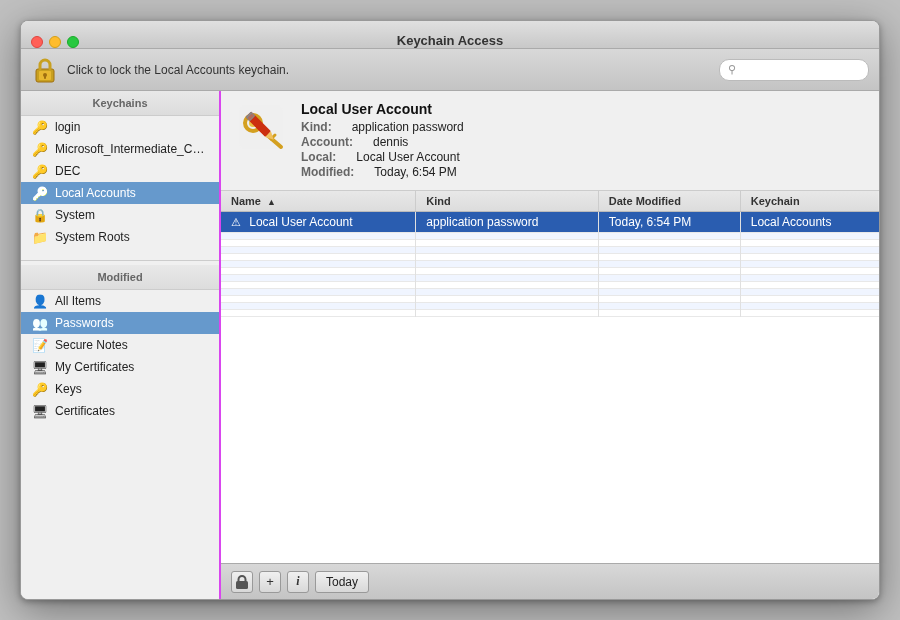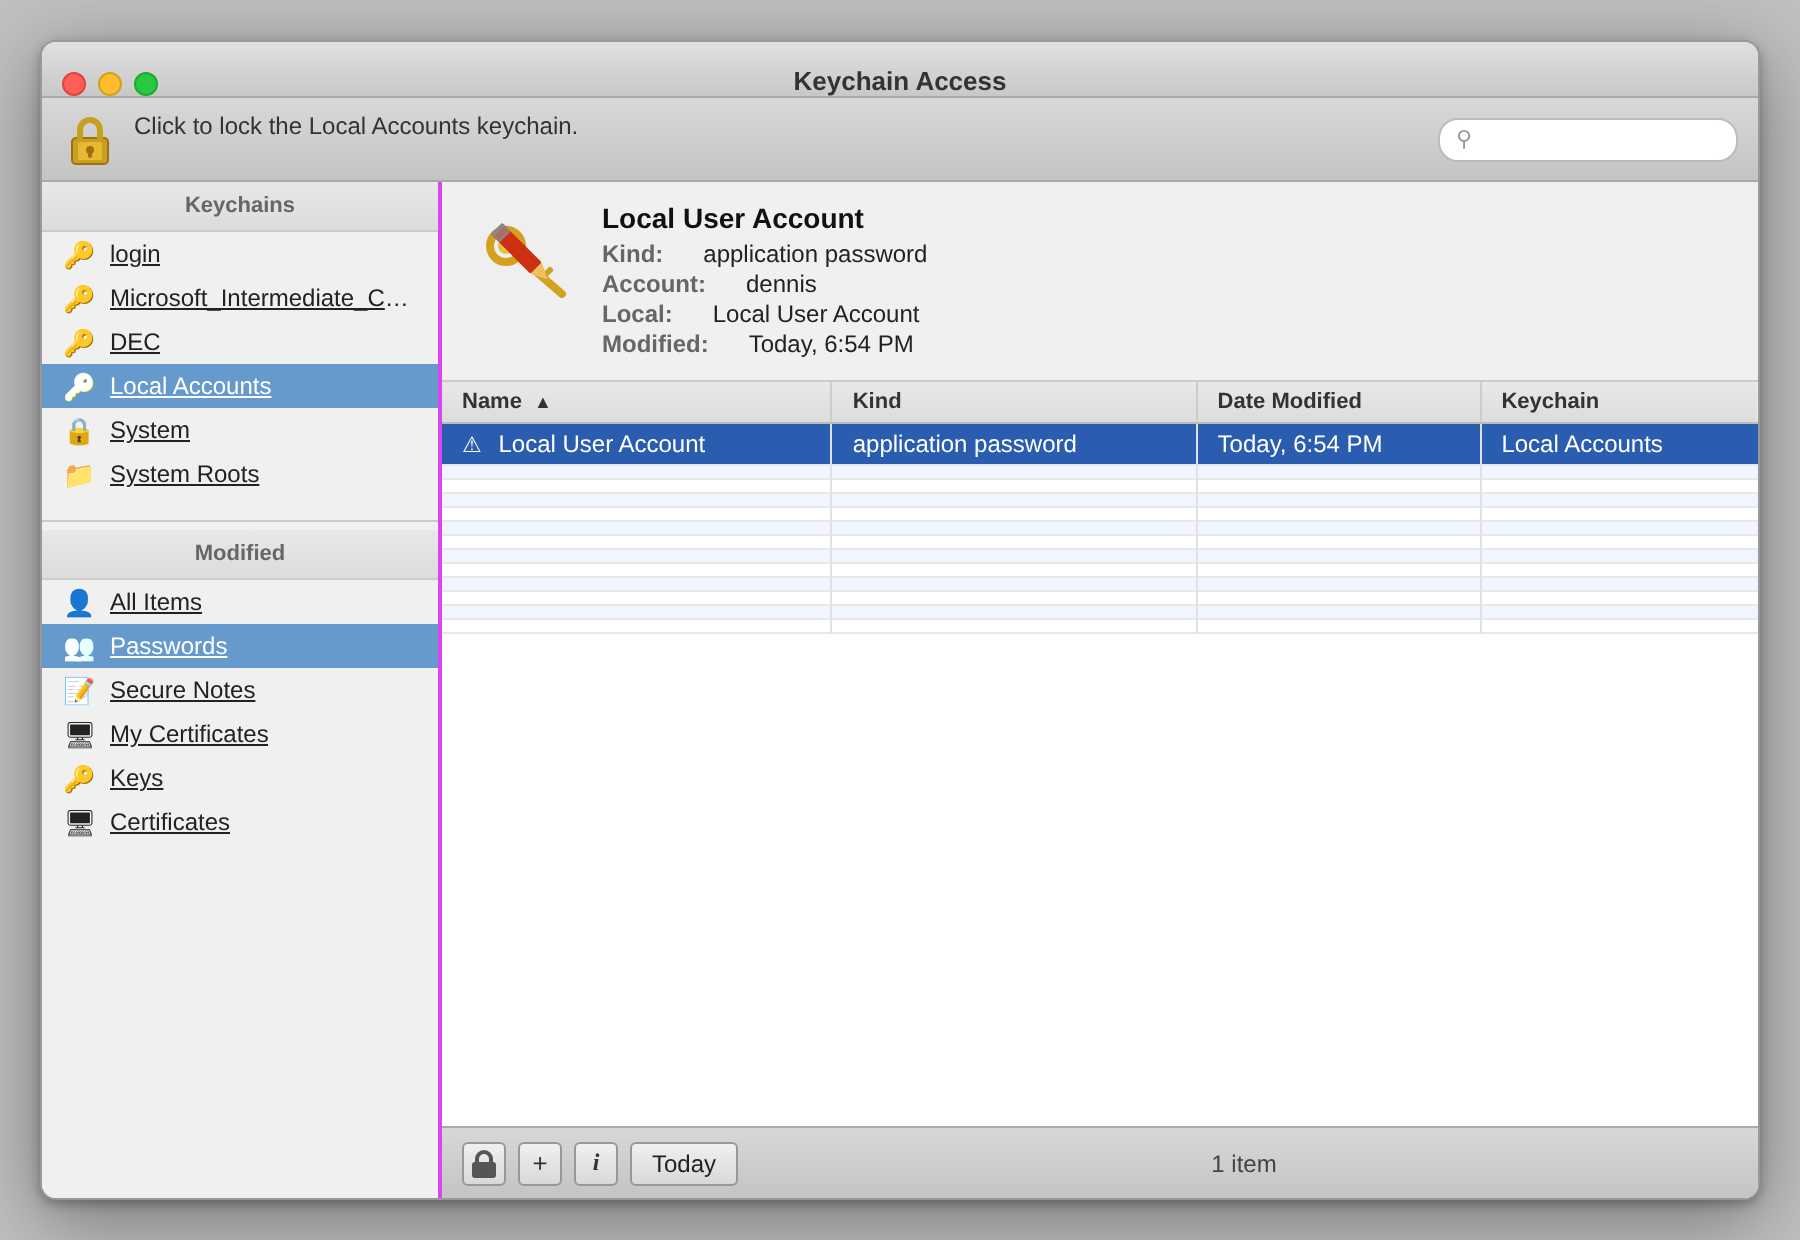--- a/index.html
+++ b/index.html
@@ -71,21 +71,21 @@
       display: flex;
       align-items: center;
       padding: 0 10px;
       gap: 10px;
       border-bottom: 1px solid #aaa;
       flex-shrink: 0;
     }
 
     .lock-icon-area {
       display: flex;
-      align-items: flex-start;
+      align-items: center;
       gap: 8px;
     }
 
     .lock-svg {
       width: 28px;
       height: 28px;
     }
 
     .toolbar-text {
       font-size: 12px;
@@ -181,21 +181,20 @@
       font-size: 13px;
       width: 18px;
       text-align: center;
       flex-shrink: 0;
     }
 
     .item-label {
       white-space: nowrap;
       overflow: hidden;
       text-overflow: ellipsis;
-      text-decoration: underline;
     }
 
     
     .right-panel {
       flex: 1;
       display: flex;
       flex-direction: column;
       background: #f9f9f9;
       overflow: hidden;
     }
@@ -619,18 +618,17 @@
         </div>
         <div class="bottom-icon-btn">
           <span>+</span>
         </div>
         <div class="bottom-icon-btn">
           <span style="font-style:italic;font-weight:bold;font-size:12px;color:#333;font-family:serif;">i</span>
         </div>
         <div class="bottom-btn">
           <span>Today</span>
         </div>
-        <span class="item-count">1 item</span>
       </div>
 
     </div>
   </div>
 </div>
 
 </body></html>

